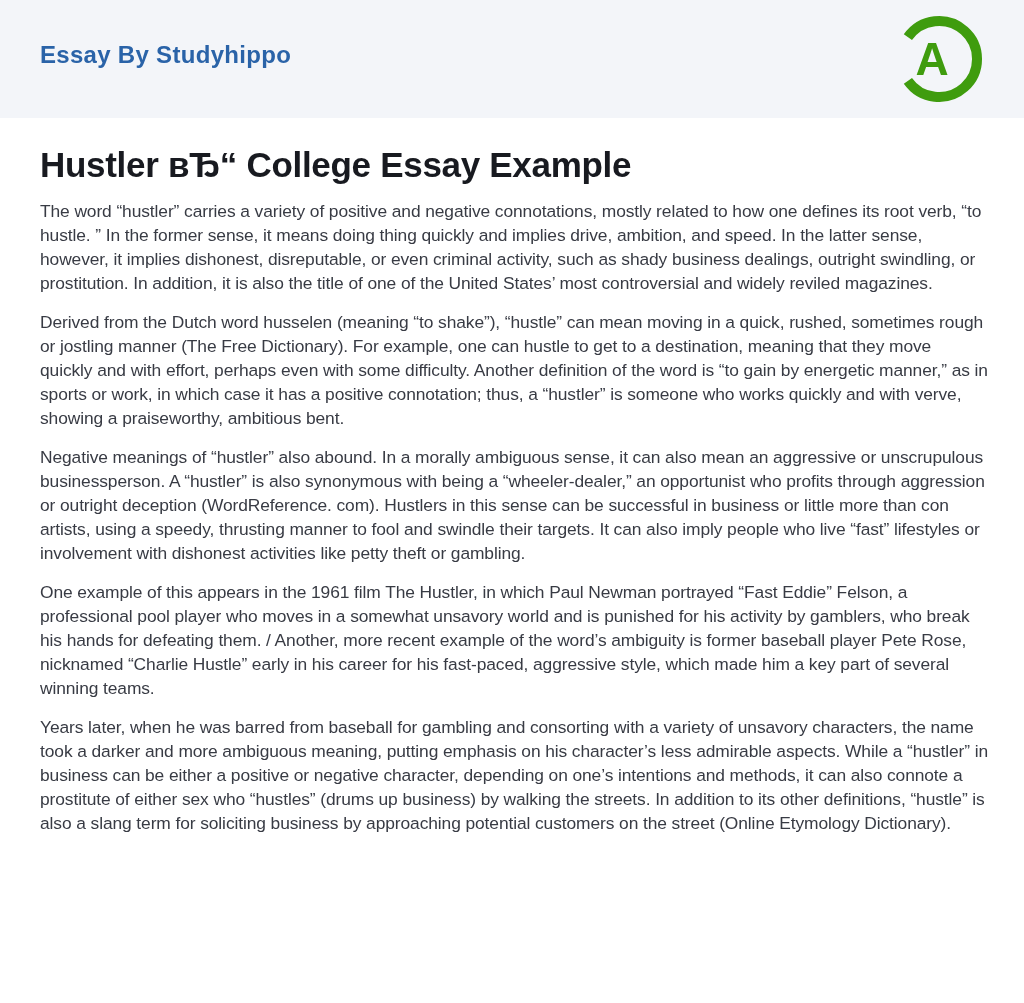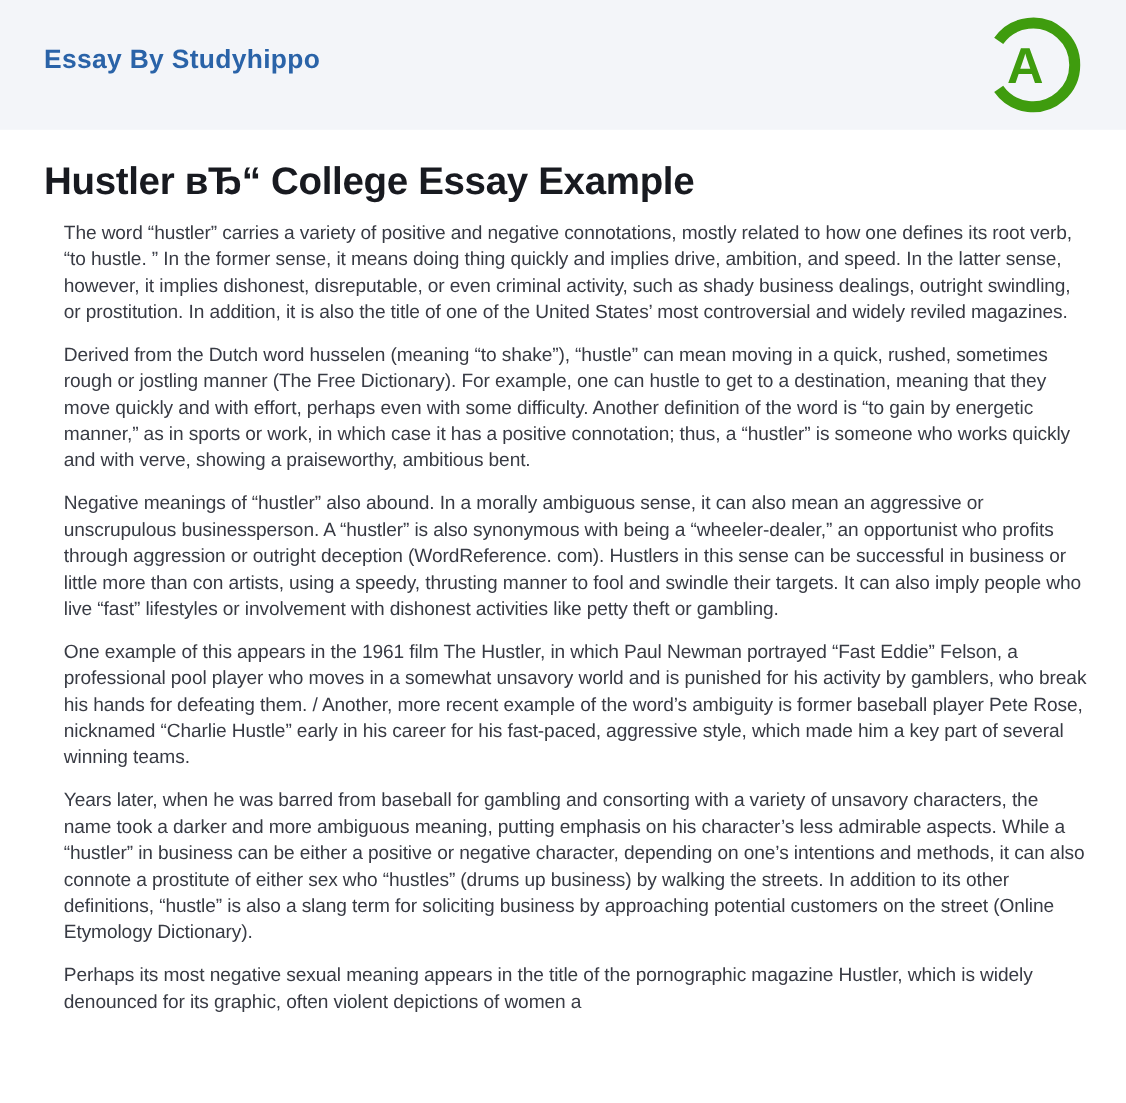--- a/index.html
+++ b/index.html
@@ -50,21 +50,21 @@
     font-weight: 800;
     letter-spacing: -0.3px;
     line-height: 1.2;
     margin: 0 0 13px 0;
   }
   .essay-body p.essay-p {
     color: var(--body_color);
     font-size: 17.4px;
     line-height: 24px;
     letter-spacing: -0.1px;
-    margin: 0 0 15px 18px;
+    margin: 0 0 15px 0;
   }
 </style>
 </head>
 <body>
 
 <header class="page-header">
   <div class="header-left">
     <div class="site-title">Essay By Studyhippo</div>
   </div>
   <div class="logo">
@@ -76,15 +76,14 @@
 </header>
 
 <main class="main-content">
   <h1 class="essay-title">Hustler вЂ“ College Essay Example</h1>
   <div class="essay-body">
       <p class="essay-p">The word “hustler” carries a variety of positive and negative connotations, mostly related to how one defines its root verb, “to hustle. ” In the former sense, it means doing thing quickly and implies drive, ambition, and speed. In the latter sense, however, it implies dishonest, disreputable, or even criminal activity, such as shady business dealings, outright swindling, or prostitution. In addition, it is also the title of one of the United States’ most controversial and widely reviled magazines.</p>
       <p class="essay-p">Derived from the Dutch word husselen (meaning “to shake”), “hustle” can mean moving in a quick, rushed, sometimes rough or jostling manner (The Free Dictionary). For example, one can hustle to get to a destination, meaning that they move quickly and with effort, perhaps even with some difficulty. Another definition of the word is “to gain by energetic manner,” as in sports or work, in which case it has a positive connotation; thus, a “hustler” is someone who works quickly and with verve, showing a praiseworthy, ambitious bent.</p>
       <p class="essay-p">Negative meanings of “hustler” also abound. In a morally ambiguous sense, it can also mean an aggressive or unscrupulous businessperson. A “hustler” is also synonymous with being a “wheeler-dealer,” an opportunist who profits through aggression or outright deception (WordReference. com). Hustlers in this sense can be successful in business or little more than con artists, using a speedy, thrusting manner to fool and swindle their targets. It can also imply people who live “fast” lifestyles or involvement with dishonest activities like petty theft or gambling.</p>
       <p class="essay-p">One example of this appears in the 1961 film The Hustler, in which Paul Newman portrayed “Fast Eddie” Felson, a professional pool player who moves in a somewhat unsavory world and is punished for his activity by gamblers, who break his hands for defeating them. / Another, more recent example of the word’s ambiguity is former baseball player Pete Rose, nicknamed “Charlie Hustle” early in his career for his fast-paced, aggressive style, which made him a key part of several winning teams.</p>
       <p class="essay-p">Years later, when he was barred from baseball for gambling and consorting with a variety of unsavory characters, the name took a darker and more ambiguous meaning, putting emphasis on his character’s less admirable aspects. While a “hustler” in business can be either a positive or negative character, depending on one’s intentions and methods, it can also connote a prostitute of either sex who “hustles” (drums up business) by walking the streets. In addition to its other definitions, “hustle” is also a slang term for soliciting business by approaching potential customers on the street (Online Etymology Dictionary).</p>
-      <p class="essay-p">Perhaps its most negative sexual meaning appears in the title of the pornographic magazine Hustler, which is widely denounced for its graphic, often violent depictions of women a</p>
     </div>
 </main>
 
 </body></html>

